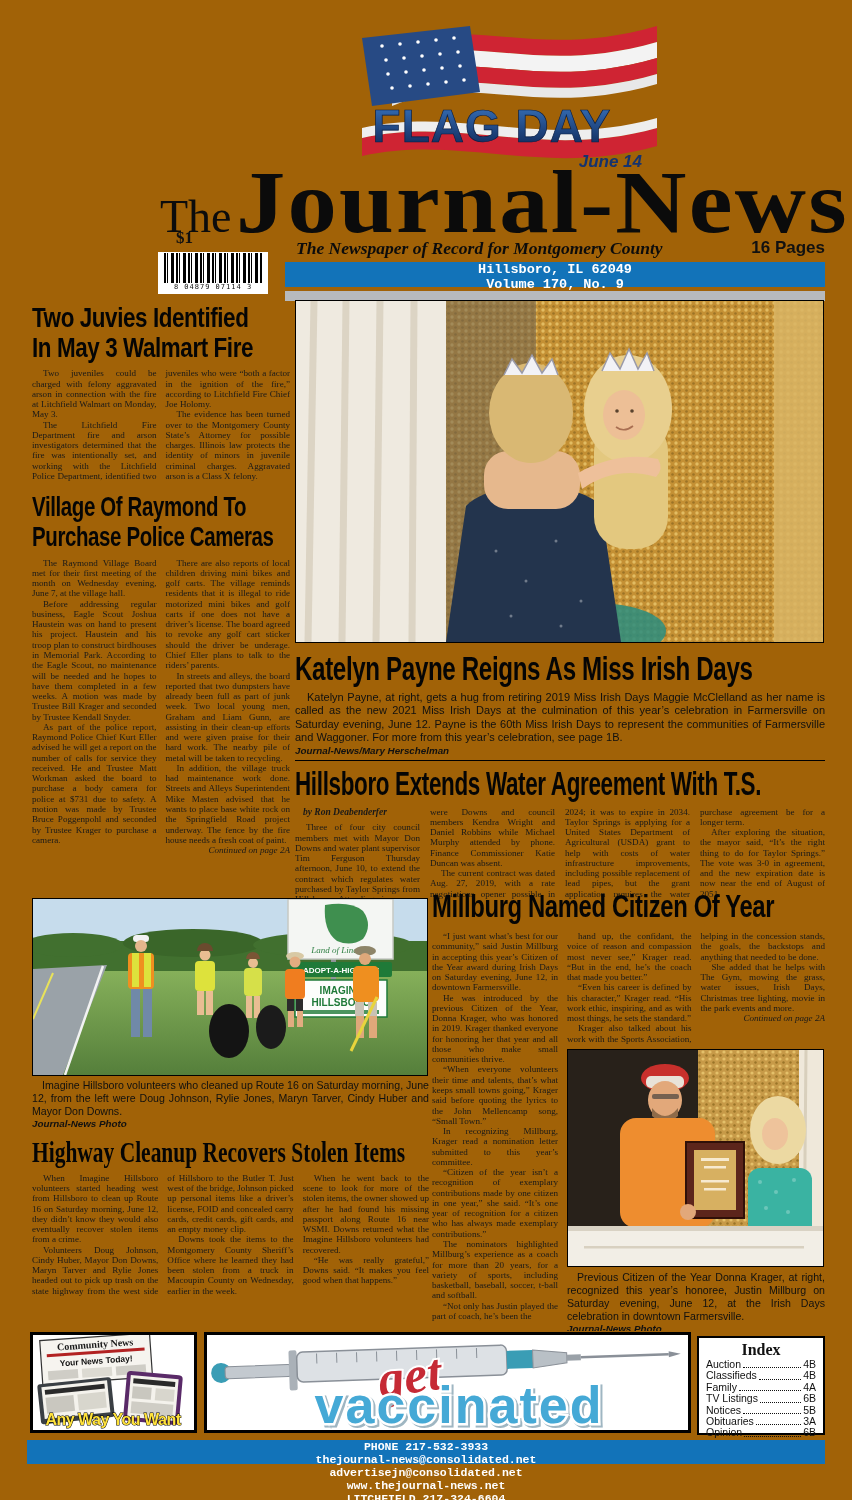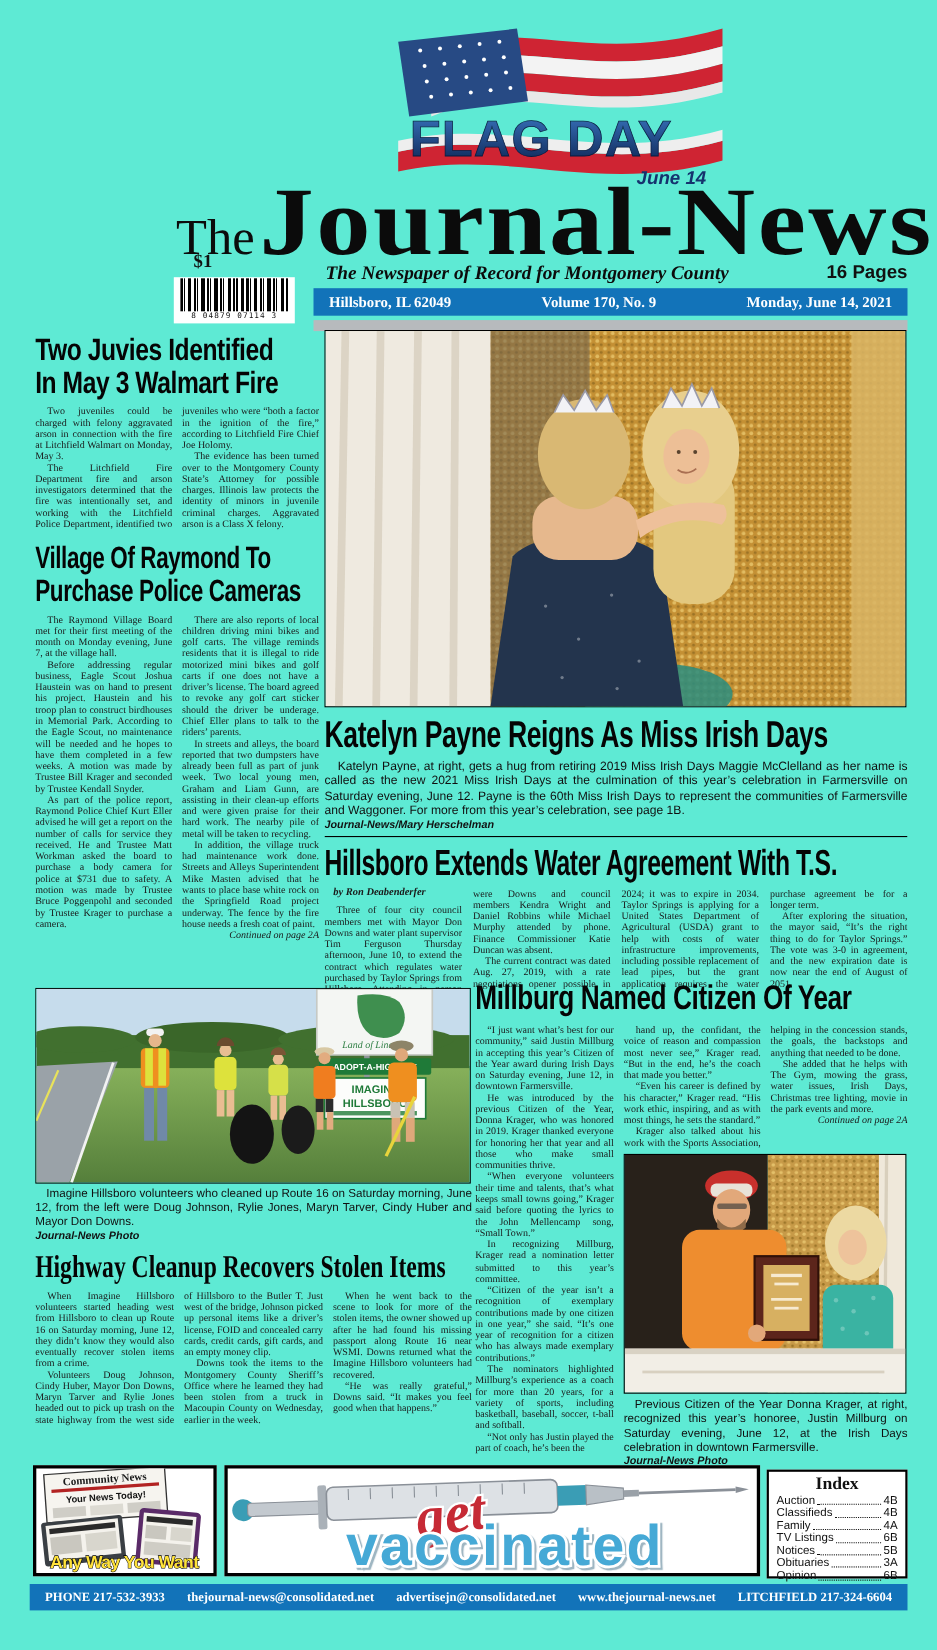--- a/index.html
+++ b/index.html
@@ -1,32 +1,32 @@
 <!DOCTYPE html>
 <html><head>
 <meta charset="utf-8">
 <style>
   html,body{margin:0;padding:0;background:#fff;}
-  #page{position:relative;width:852px;height:1500px;background:#5eead4;overflow:hidden;
+  #page{position:relative;width:852px;height:1500px;background:#a16207;overflow:hidden;
         font-family:"Liberation Serif",serif;color:#111;}
   
   .flag-wrap{position:absolute;left:322px;top:20px;z-index:1;}
   .mast{position:absolute;left:160px;top:152px;width:680px;z-index:2;white-space:nowrap;}
   .mast-the{font-family:"Liberation Serif",serif;font-size:46px;color:#0c0c0c;}
   .mast-name{display:inline-block;font-family:"Liberation Serif",serif;font-weight:bold;font-size:88px;
              letter-spacing:2px;color:#0b0b0b;transform:scaleX(1.12);transform-origin:0 100%;}
   .price{position:absolute;left:176px;top:228px;font-weight:bold;font-size:17px;}
   .tagline{position:absolute;left:296px;top:238px;font-style:italic;font-weight:bold;font-size:17.5px;color:#0c0c0c;}
   .pages{position:absolute;right:27px;top:238px;font-family:"Liberation Sans",sans-serif;font-weight:bold;font-size:17px;}
   .barcode{position:absolute;left:158px;top:252px;width:110px;height:42px;background:#fff;}
   .barcode .bars{height:30px;margin:1px 6px 0;
      background:repeating-linear-gradient(90deg,#000 0 2px,#fff 2px 3px,#000 3px 4px,#fff 4px 7px,#000 7px 10px,#fff 10px 12px);}
   .barcode .digits{font-family:"DejaVu Sans Mono",monospace;font-size:7px;text-align:center;letter-spacing:1px;}
-  .bar-blue{background:#1273b9;color:#fff;font-family:Liberation Serif, serif;font-weight:bold;
-            display:flex;align-items:center;justify-content:space-between;}
+  .bar-blue{background:#1273b9;color:#fff;font-family:Liberation Mono, monospace;font-weight:bold;
+            display:flex;align-items:center;justify-content:space-between;flex-direction:column;}
   .info-bar{position:absolute;left:285px;top:262px;width:540px;height:25px;padding:0 14px;box-sizing:border-box;font-size:13.5px;}
   .gray-bar{position:absolute;left:285px;top:291px;width:540px;height:10px;background:#b7babd;}
   
   .hl{font-family:"Liberation Sans",sans-serif;font-weight:bold;color:#050505;letter-spacing:-0.5px;
       white-space:nowrap;transform-origin:0 50%;display:inline-block;}
   .hl div{white-space:nowrap;}
   .h-juvies{font-size:28px;line-height:1.06;transform:scaleX(0.80);}
   .h-raymond{font-size:28px;line-height:1.06;transform:scaleX(0.73);}
   .hl-katelyn{font-size:34px;transform:scaleX(0.71);}
   .hl-water{font-size:33px;transform:scaleX(0.68);}
@@ -149,21 +149,21 @@
         <p>The Litchfield Fire Department fire and arson investigators determined that the fire was intentionally set, and working with the Litchfield Police Department, identified two juveniles who were “both a factor in the ignition of the fire,” according to Litchfield Fire Chief Joe Holomy.</p>
         <p>The evidence has been turned over to the Montgomery County State’s Attorney for possible charges. Illinois law protects the identity of minors in juvenile criminal charges. Aggravated arson is a Class X felony.</p>
       </div>
 
     <div class="h2gap"></div>
     <div class="hl h-raymond">
       <div>Village Of Raymond To</div>
       <div>Purchase Police Cameras</div>
     </div>
     <div class="body-cols c2">
-        <p>The Raymond Village Board met for their first meeting of the month on Monday evening, June 7, at the village hall.</p>
+        <p>The Raymond Village Board met for their first meeting of the month on Wednesday evening, June 7, at the village hall.</p>
         <p>Before addressing regular business, Eagle Scout Joshua Haustein was on hand to present his project. Haustein and his troop plan to construct birdhouses in Memorial Park. According to the Eagle Scout, no maintenance will be needed and he hopes to have them completed in a few weeks. A motion was made by Trustee Bill Krager and seconded by Trustee Kendall Snyder.</p>
         <p>As part of the police report, Raymond Police Chief Kurt Eller advised he will get a report on the number of calls for service they received. He and Trustee Matt Workman asked the board to purchase a body camera for police at $731 due to safety. A motion was made by Trustee Bruce Poggenpohl and seconded by Trustee Krager to purchase a camera.</p>
         <p>There are also reports of local children driving mini bikes and golf carts. The village reminds residents that it is illegal to ride motorized mini bikes and golf carts if one does not have a driver’s license. The board agreed to revoke any golf cart sticker should the driver be underage. Chief Eller plans to talk to the riders’ parents.</p>
         <p>In streets and alleys, the board reported that two dumpsters have already been full as part of junk week. Two local young men, Graham and Liam Gunn, are assisting in their clean-up efforts and were given praise for their hard work. The nearby pile of metal will be taken to recycling.</p>
         <p>In addition, the village truck had maintenance work done. Streets and Alleys Superintendent Mike Masten advised that he wants to place base white rock on the Springfield Road project underway. The fence by the fire house needs a fresh coat of paint.</p>
         <p class="continued">Continued on page 2A</p>
       </div>
   </div>
 
   <svg class="photo1 photo-frame" width="527" height="341" viewBox="0 0 527 341">

